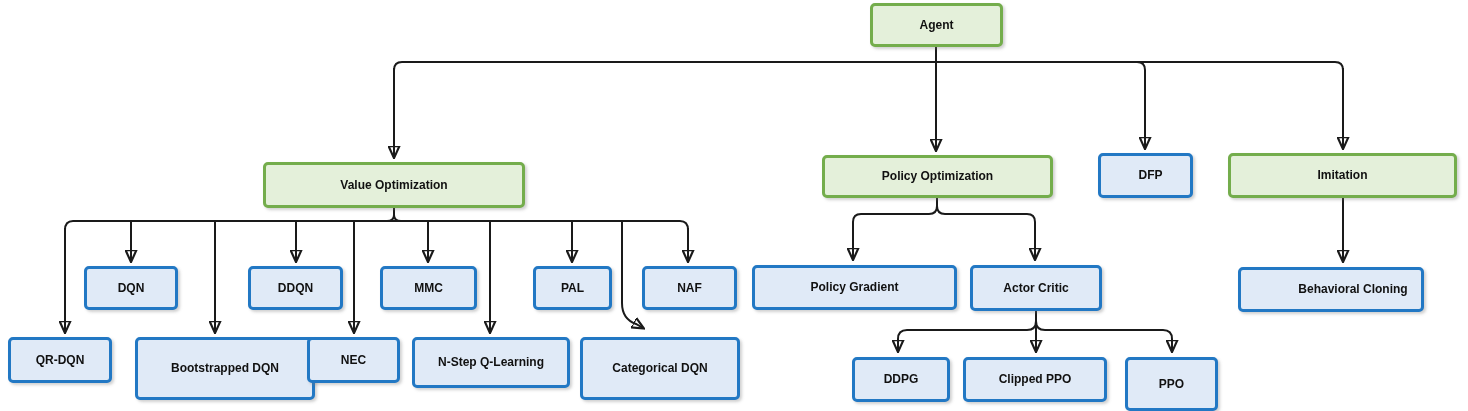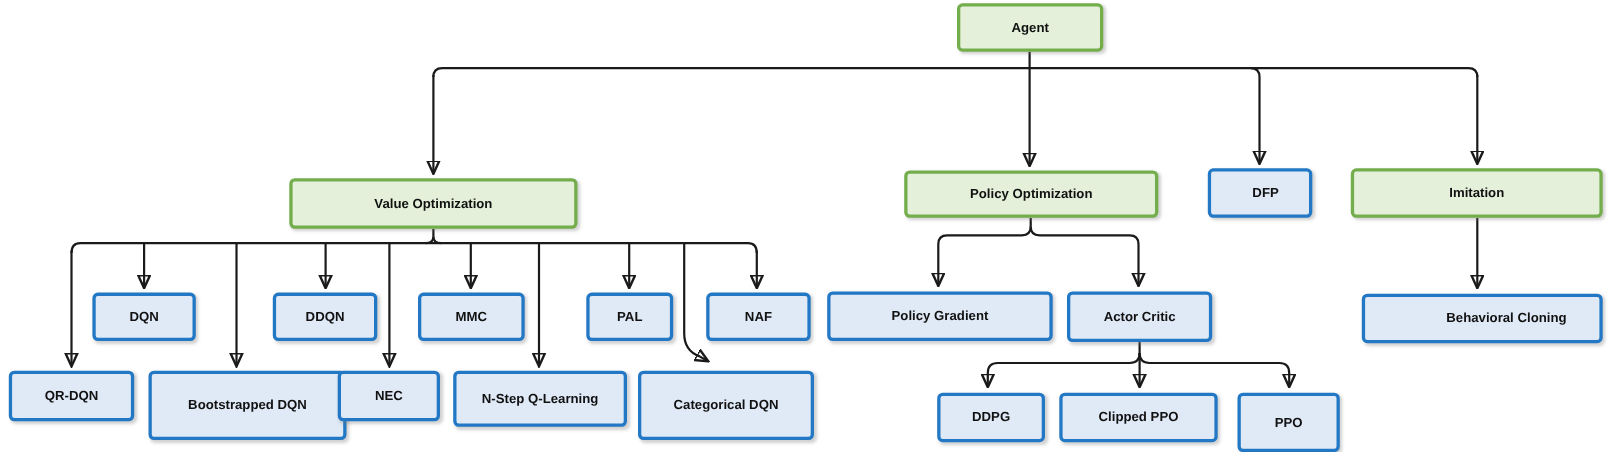--- a/index.html
+++ b/index.html
@@ -56,29 +56,29 @@
   #n-policy-optimization{ left: 822px;  top: 155px; width: 231px; height: 43px; }
   #n-dfp                { left: 1098px; top: 153px; width: 95px;  height: 45px; padding-left: 14px; }
   #n-imitation          { left: 1228px; top: 153px; width: 229px; height: 45px; }
 
   #n-dqn                { left: 84px;   top: 266px; width: 94px;  height: 44px; }
   #n-ddqn               { left: 248px;  top: 266px; width: 95px;  height: 44px; }
   #n-mmc                { left: 380px;  top: 266px; width: 97px;  height: 44px; }
   #n-pal                { left: 533px;  top: 266px; width: 79px;  height: 44px; }
   #n-naf                { left: 642px;  top: 266px; width: 95px;  height: 44px; }
 
-  #n-qr-dqn             { left: 8px;    top: 337px; width: 114px; height: 46px; }
+  #n-qr-dqn             { left: 8px;    top: 337px; width: 104px; height: 46px; }
   #n-bootstrapped-dqn   { left: 135px;  top: 337px; width: 180px; height: 63px; }
   #n-nec                { left: 307px;  top: 337px; width: 93px;  height: 46px; }
   #n-n-step-q-learning  { left: 412px;  top: 337px; width: 158px; height: 51px; }
   #n-categorical-dqn    { left: 580px;  top: 337px; width: 160px; height: 63px; }
 
   #n-policy-gradient    { left: 752px;  top: 265px; width: 205px; height: 45px; }
   #n-actor-critic       { left: 970px;  top: 265px; width: 132px; height: 46px; }
-  #n-behavioral-cloning { left: 1238px; top: 267px; width: 219px; height: 45px; padding-left: 48px; }
+  #n-behavioral-cloning { left: 1238px; top: 267px; width: 186px; height: 45px; padding-left: 48px; }
 
   #n-ddpg               { left: 852px;  top: 357px; width: 98px;  height: 45px; }
   #n-clipped-ppo        { left: 963px;  top: 357px; width: 144px; height: 45px; }
   #n-ppo                { left: 1125px; top: 357px; width: 93px;  height: 54px; }
 </style>
 </head>
 <body>
 
 <div class="canvas">
 

